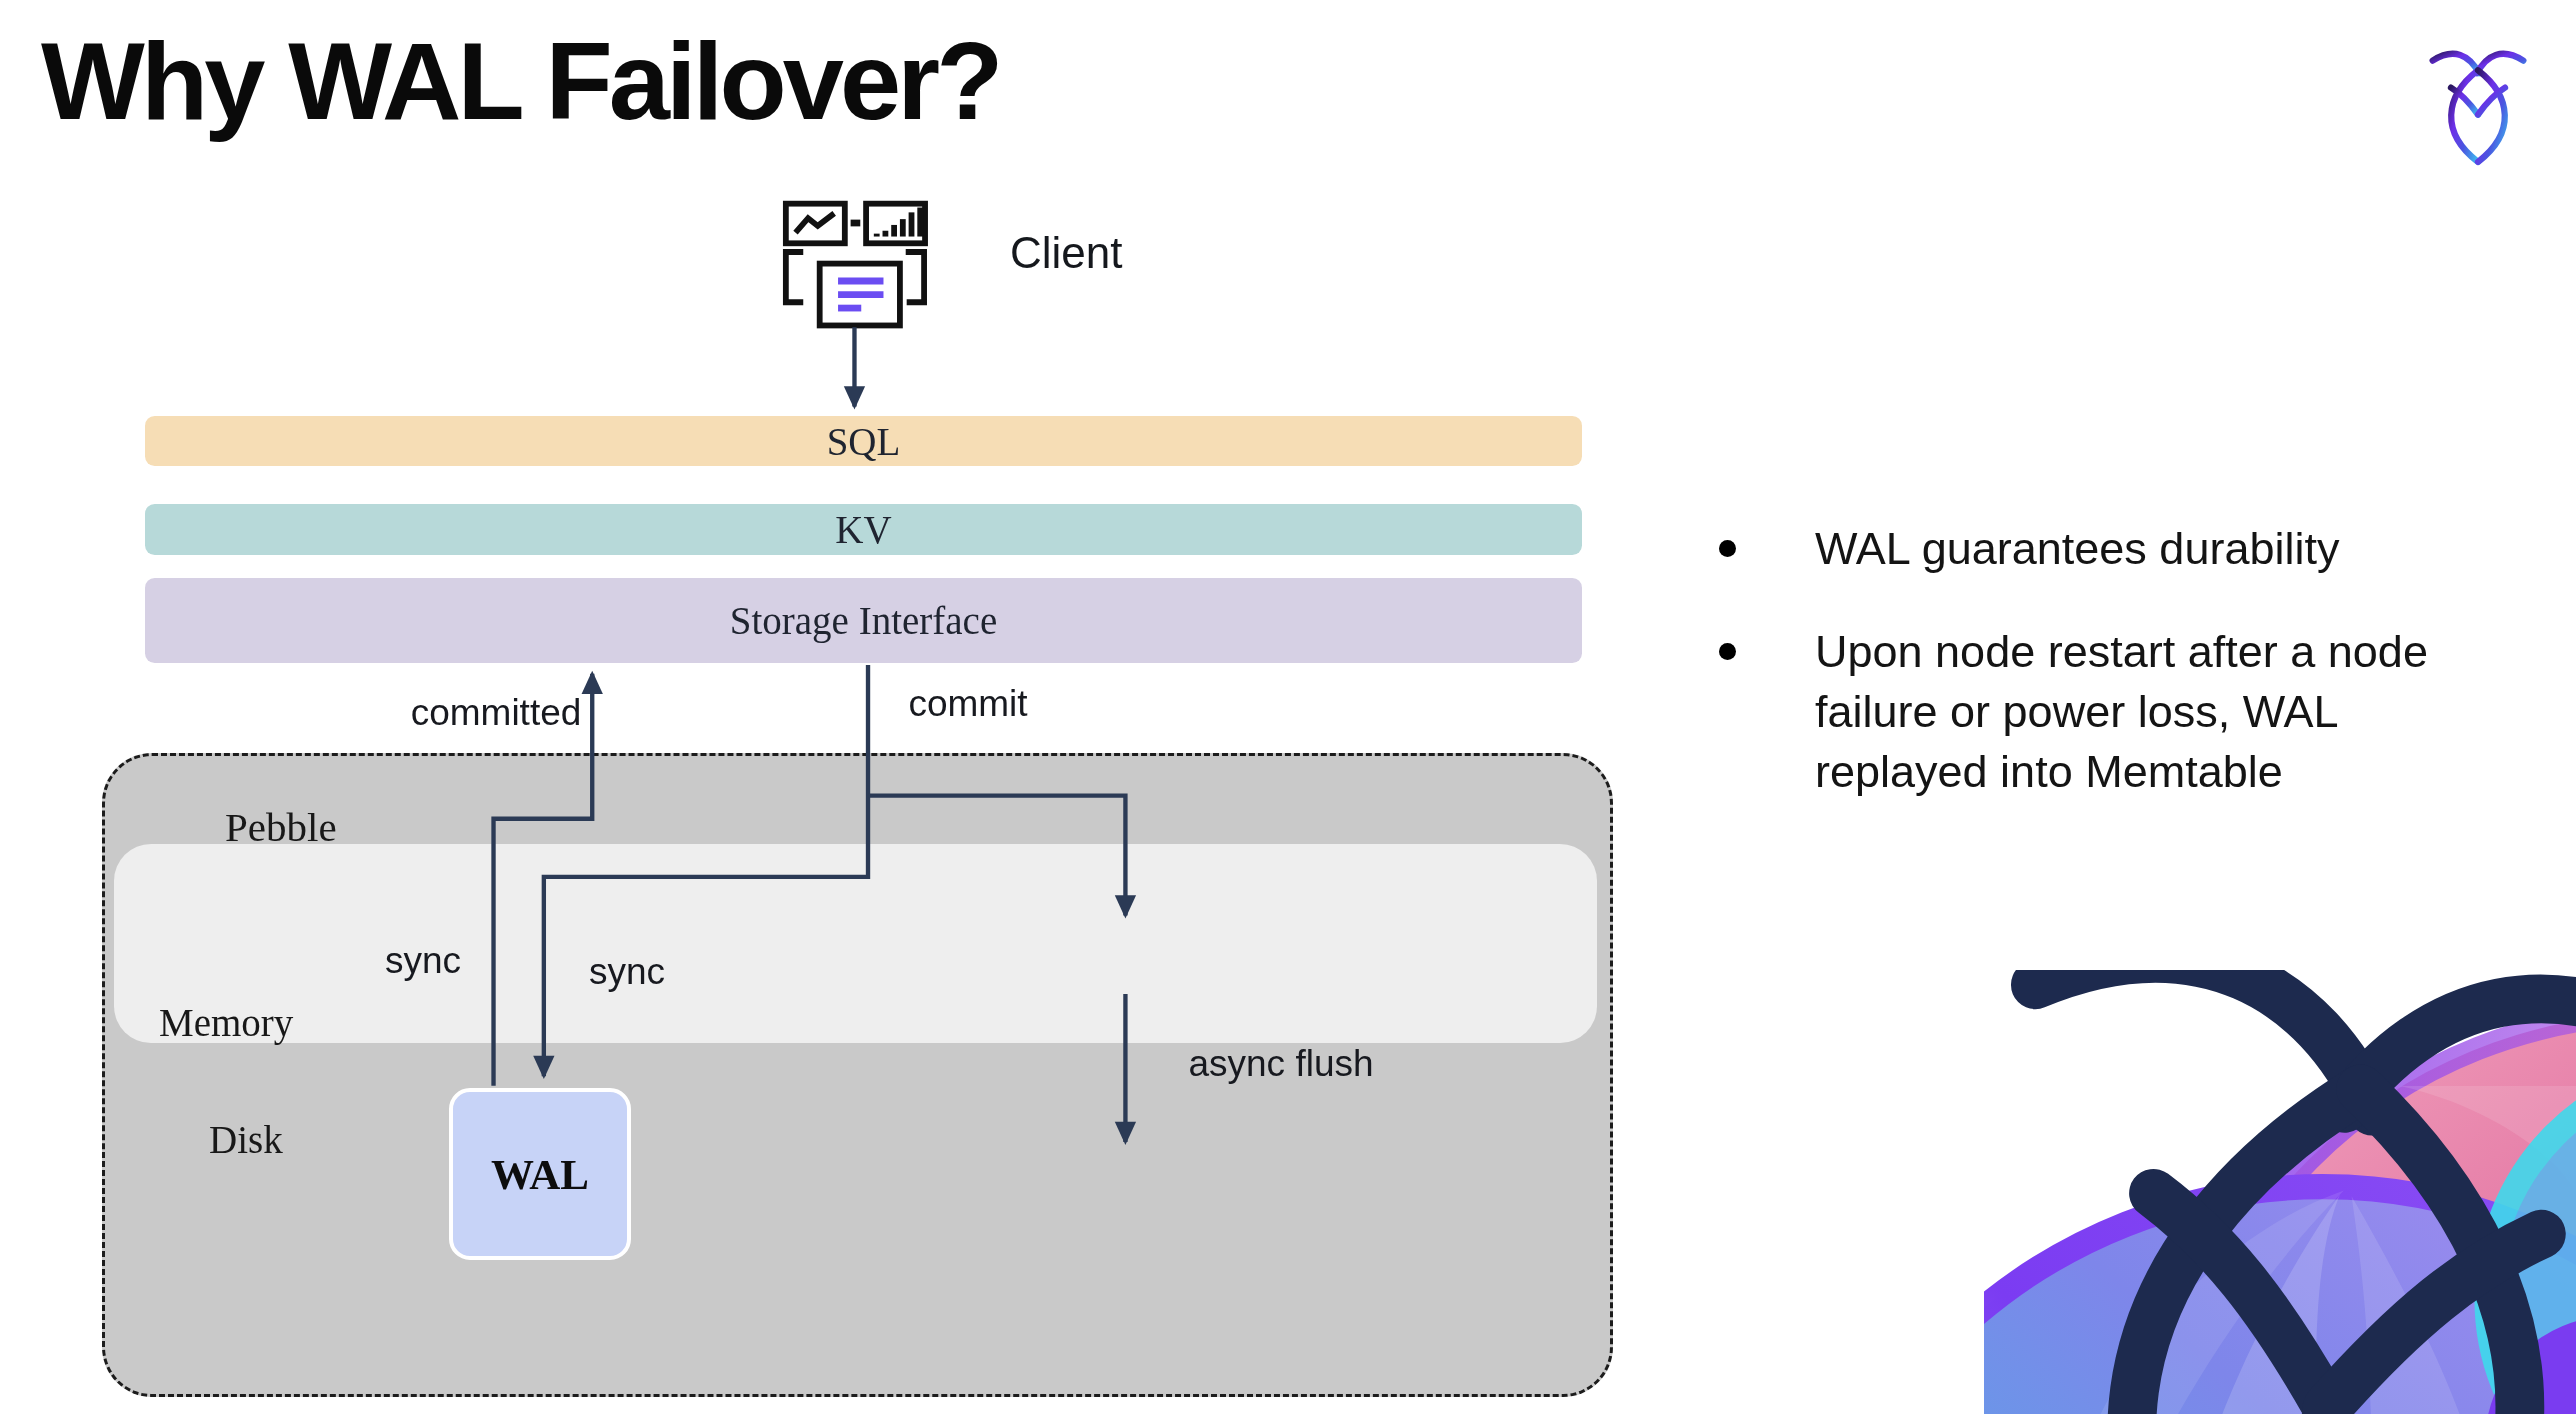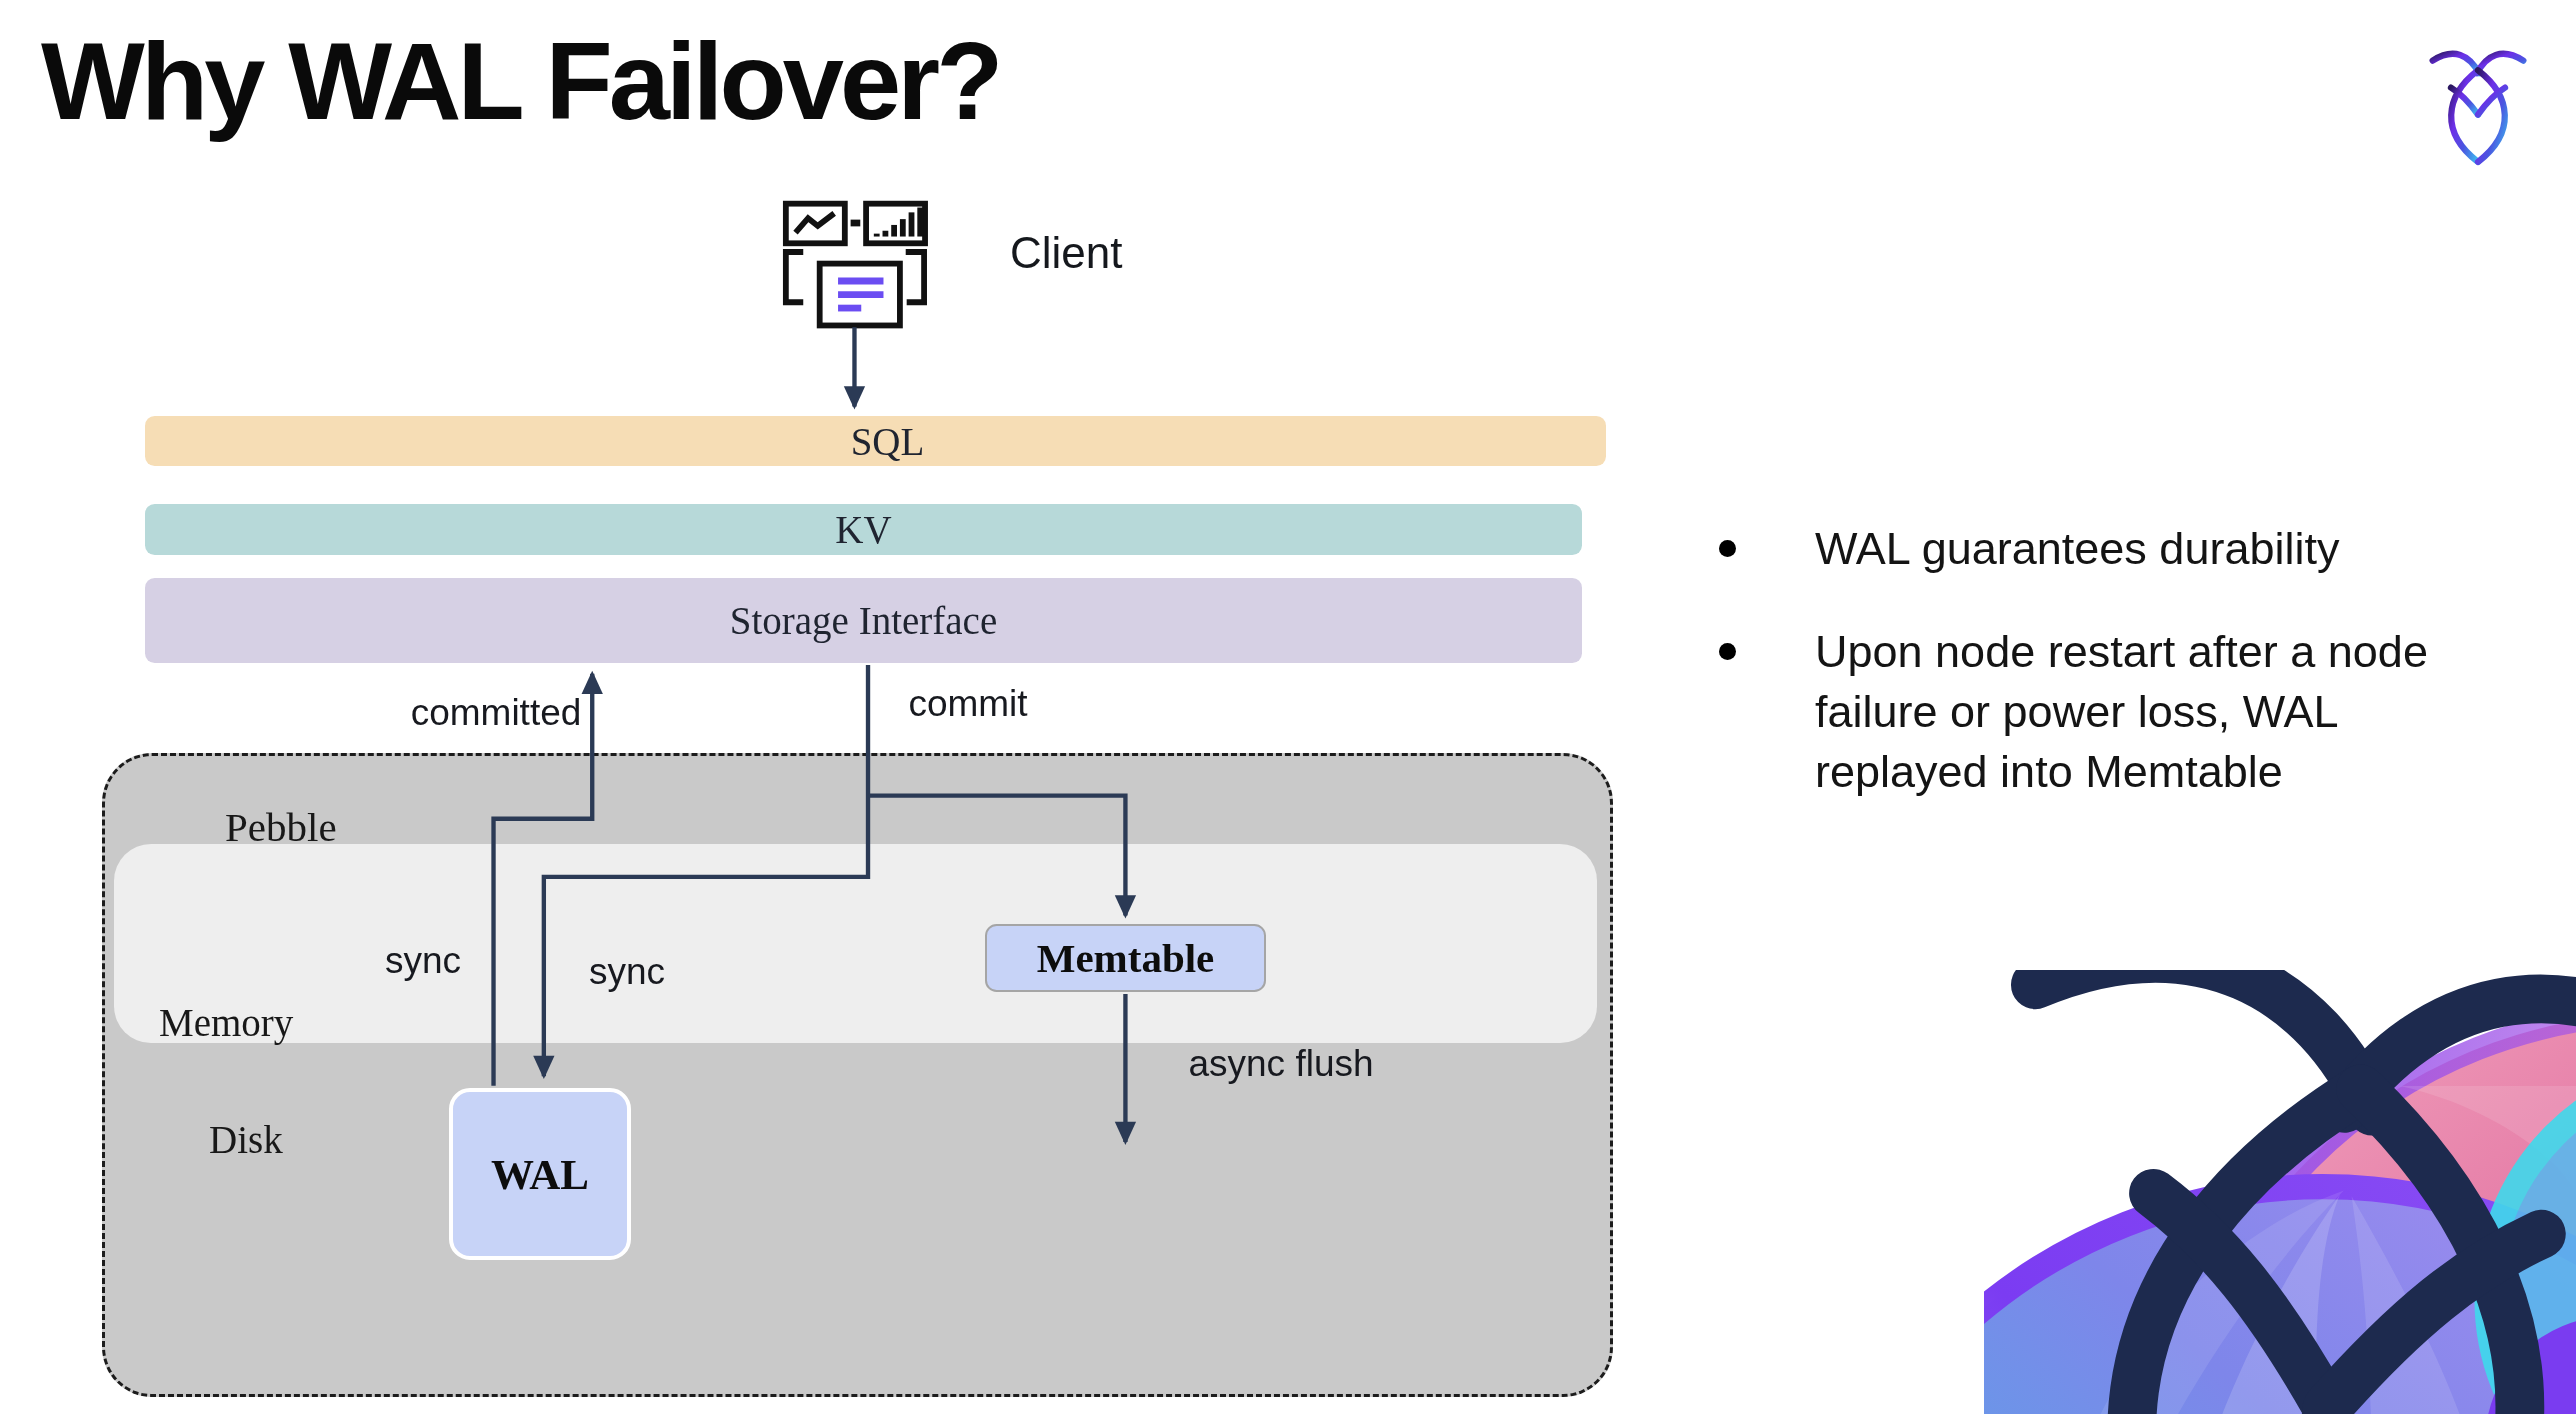--- a/index.html
+++ b/index.html
@@ -14,21 +14,21 @@
   .logo{position:absolute;left:2423px;top:43px;}
 
   
   .client-icon{position:absolute;left:774px;top:194px;}
   .client-label{position:absolute;left:1010px;top:228px;font-size:44px;color:#15181d;}
 
   
   .bar{position:absolute;left:145px;width:1437px;border-radius:9.7px;display:flex;
        align-items:center;justify-content:center;
        font-family:"Liberation Serif",serif;font-size:39px;color:#1f2430;}
-  .bar-sql{top:416px;height:50px;padding-left:24px;}
+  .bar-sql{top:416px;height:50px;}
   .bar-kv{top:504px;height:51px;}
   .bar-storage{top:578px;height:85px;}
 
   
   .pebble{position:absolute;left:102px;top:753px;width:1511px;height:644px;
           border:3.9px dashed #1c1c1c;border-radius:50px;box-sizing:border-box;}
   .memband{position:absolute;left:114px;top:844px;width:1483px;height:199px;border-radius:37px;}
 
   .zone-label{position:absolute;font-family:"Liberation Serif",serif;color:#181818;
               transform:translate(0,-50%);white-space:nowrap;margin-top:18px;}
@@ -148,23 +148,20 @@
     </defs>
     <g stroke="#2b3a55" stroke-width="4.5" fill="none">
       <path d="M883,338 L883,420" marker-end="url(#ah)"></path>
       <path d="M510,1122 L510,846 L612,846 L612,696" marker-end="url(#ah)"></path>
       <path d="M897,687 L897,906 L562,906 L562,1112" marker-end="url(#ah)"></path>
       <path d="M897,822 L1163,822 L1163,946" marker-end="url(#ah)"></path>
       <path d="M1163,1027 L1163,1180" marker-end="url(#ah)"></path>
     </g>
   </svg>
 
-  <div class="node node-memtable" style="background: rgb(199, 211, 247);">
-    <span>Memtable</span>
-  </div>
   <div class="node node-wal" style="background: rgb(199, 211, 247);">
     <span>WAL</span>
   </div>
 
   <div class="arrow-label lbl-committed">committed</div>
   <div class="arrow-label lbl-commit">commit</div>
   <div class="arrow-label lbl-sync-left">sync</div>
   <div class="arrow-label lbl-sync-right">sync</div>
   <div class="arrow-label lbl-async">async flush</div>
 

